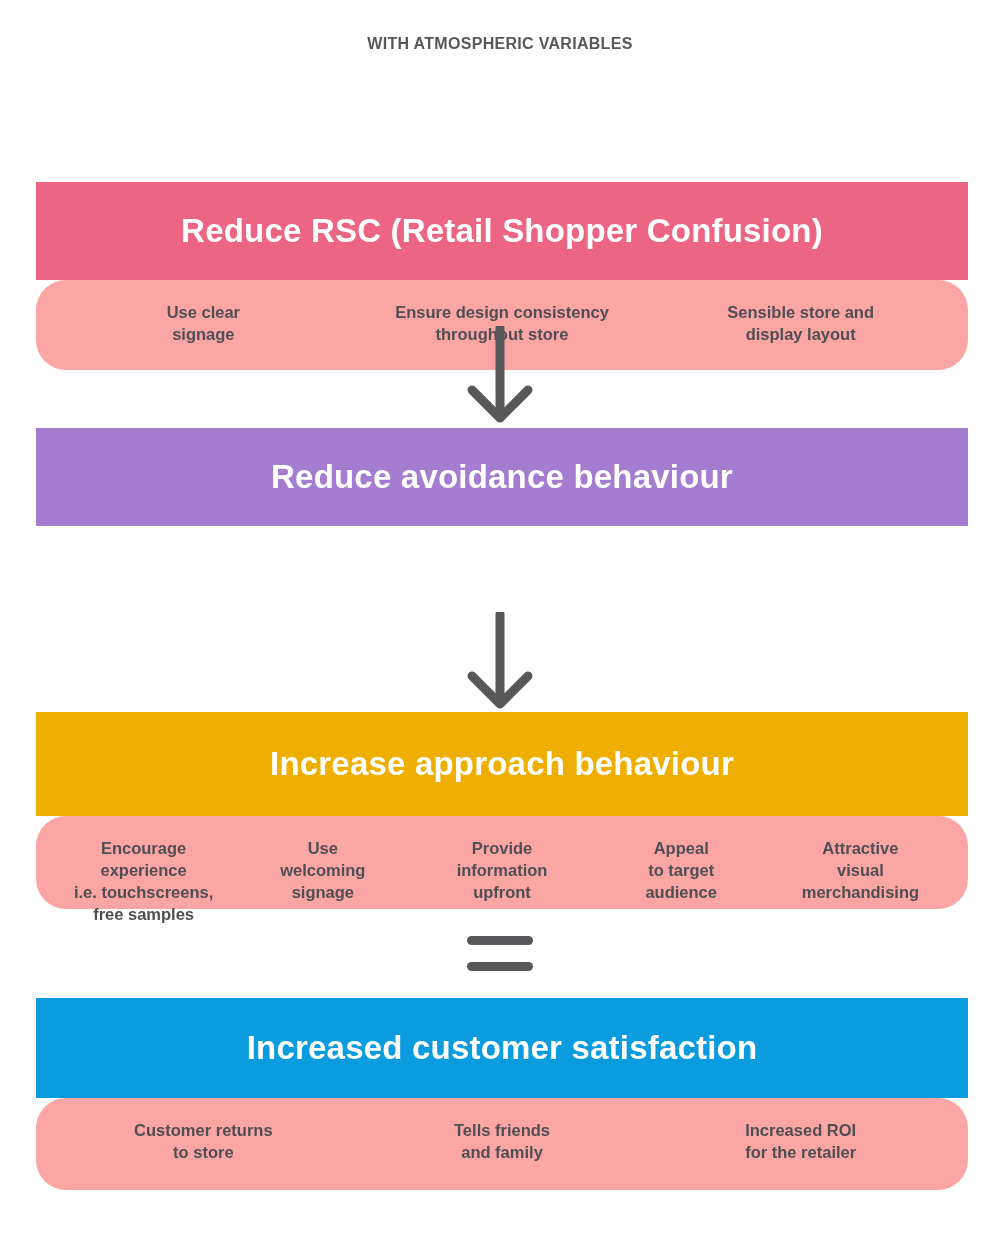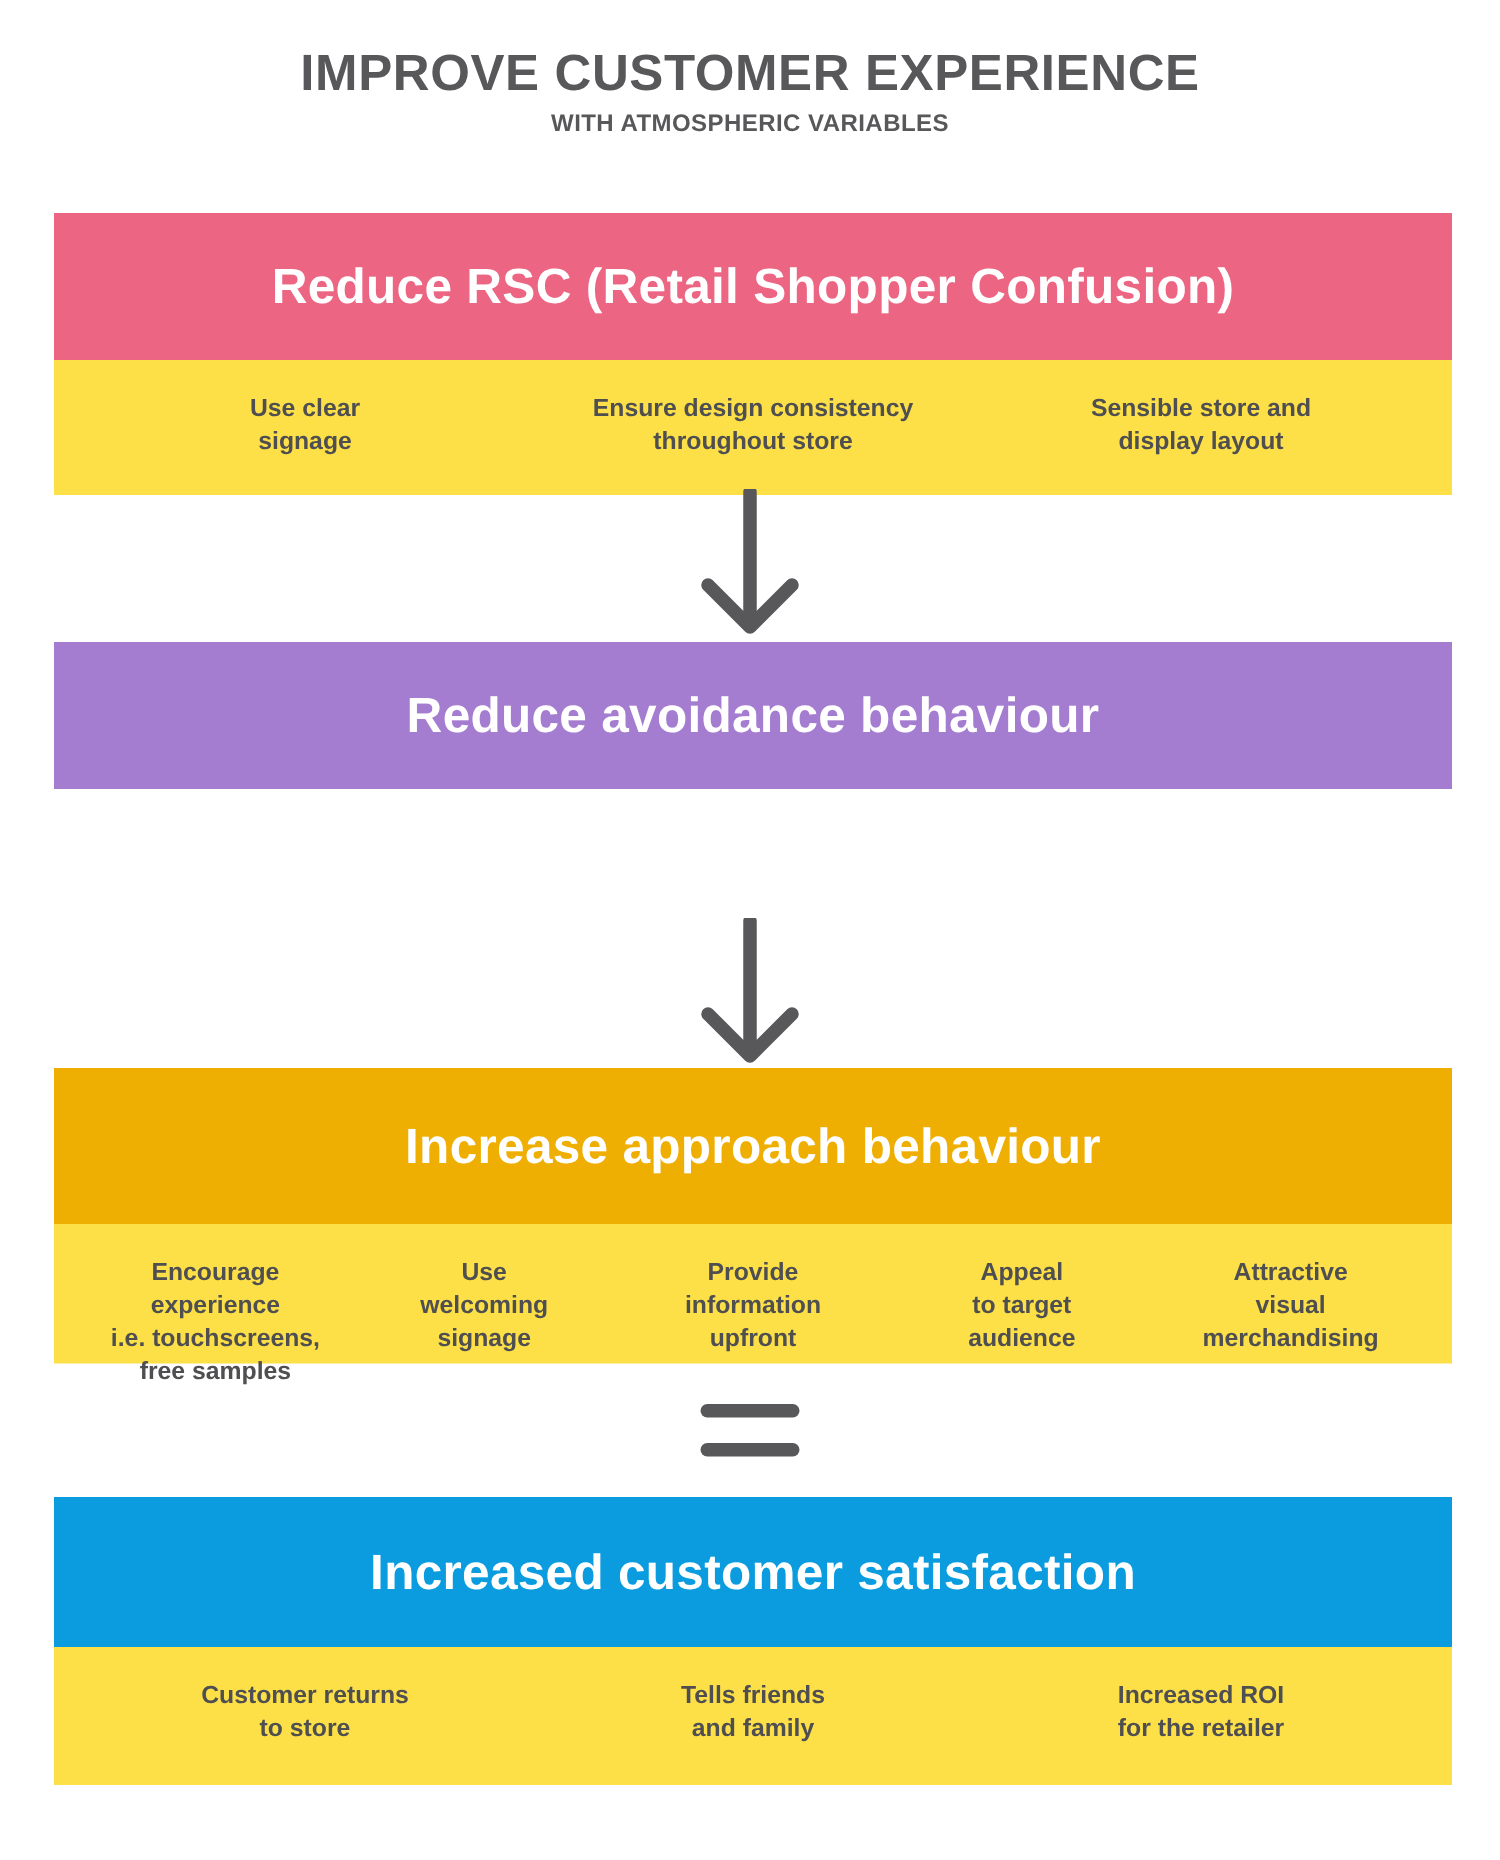--- a/index.html
+++ b/index.html
@@ -63,25 +63,26 @@
   .band-label {
     color: #ffffff;
     font-size: 33px;
     font-weight: bold;
     letter-spacing: 0.2px;
     text-align: center;
     line-height: 1.1;
   }
   .items-row {
     width: 100%;
-    background: #fde047;
+    background: #fca5a5;
     display: flex;
     align-items: flex-start;
     box-sizing: border-box;
     padding: 22px 18px 10px 18px;
+    border-radius: 30px;
   }
   .item {
     flex: 1 1 0;
     text-align: center;
     color: #4f4f51;
     font-size: 16.5px;
     font-weight: bold;
     line-height: 1.33;
     padding: 0 6px;
     box-sizing: border-box;
@@ -114,26 +115,25 @@
   .equals-bar + .equals-bar {
     margin-top: 17px;
   }
 </style>
 </head>
 <body>
 
 <div id="infographic">
 
   <div class="title-block">
-    <div class="title-main">Improve Customer Experience</div>
     <div class="title-sub">With Atmospheric Variables</div>
   </div>
 
   <div class="section" id="section-0" style="top:142px;">
-    <div class="band" style="height: 98px; background: rgb(236, 101, 130);">
+    <div class="band" style="height: 98px; background: rgb(236, 101, 130); margin-top: 40px;">
       <div class="band-label">Reduce RSC (Retail Shopper Confusion)</div>
     </div>
     <div class="items-row" style="height:90px;">
       <div class="item">Use clear
 signage</div>
       <div class="item">Ensure design consistency
 throughout store</div>
       <div class="item">Sensible store and
 display layout</div>
     </div>

